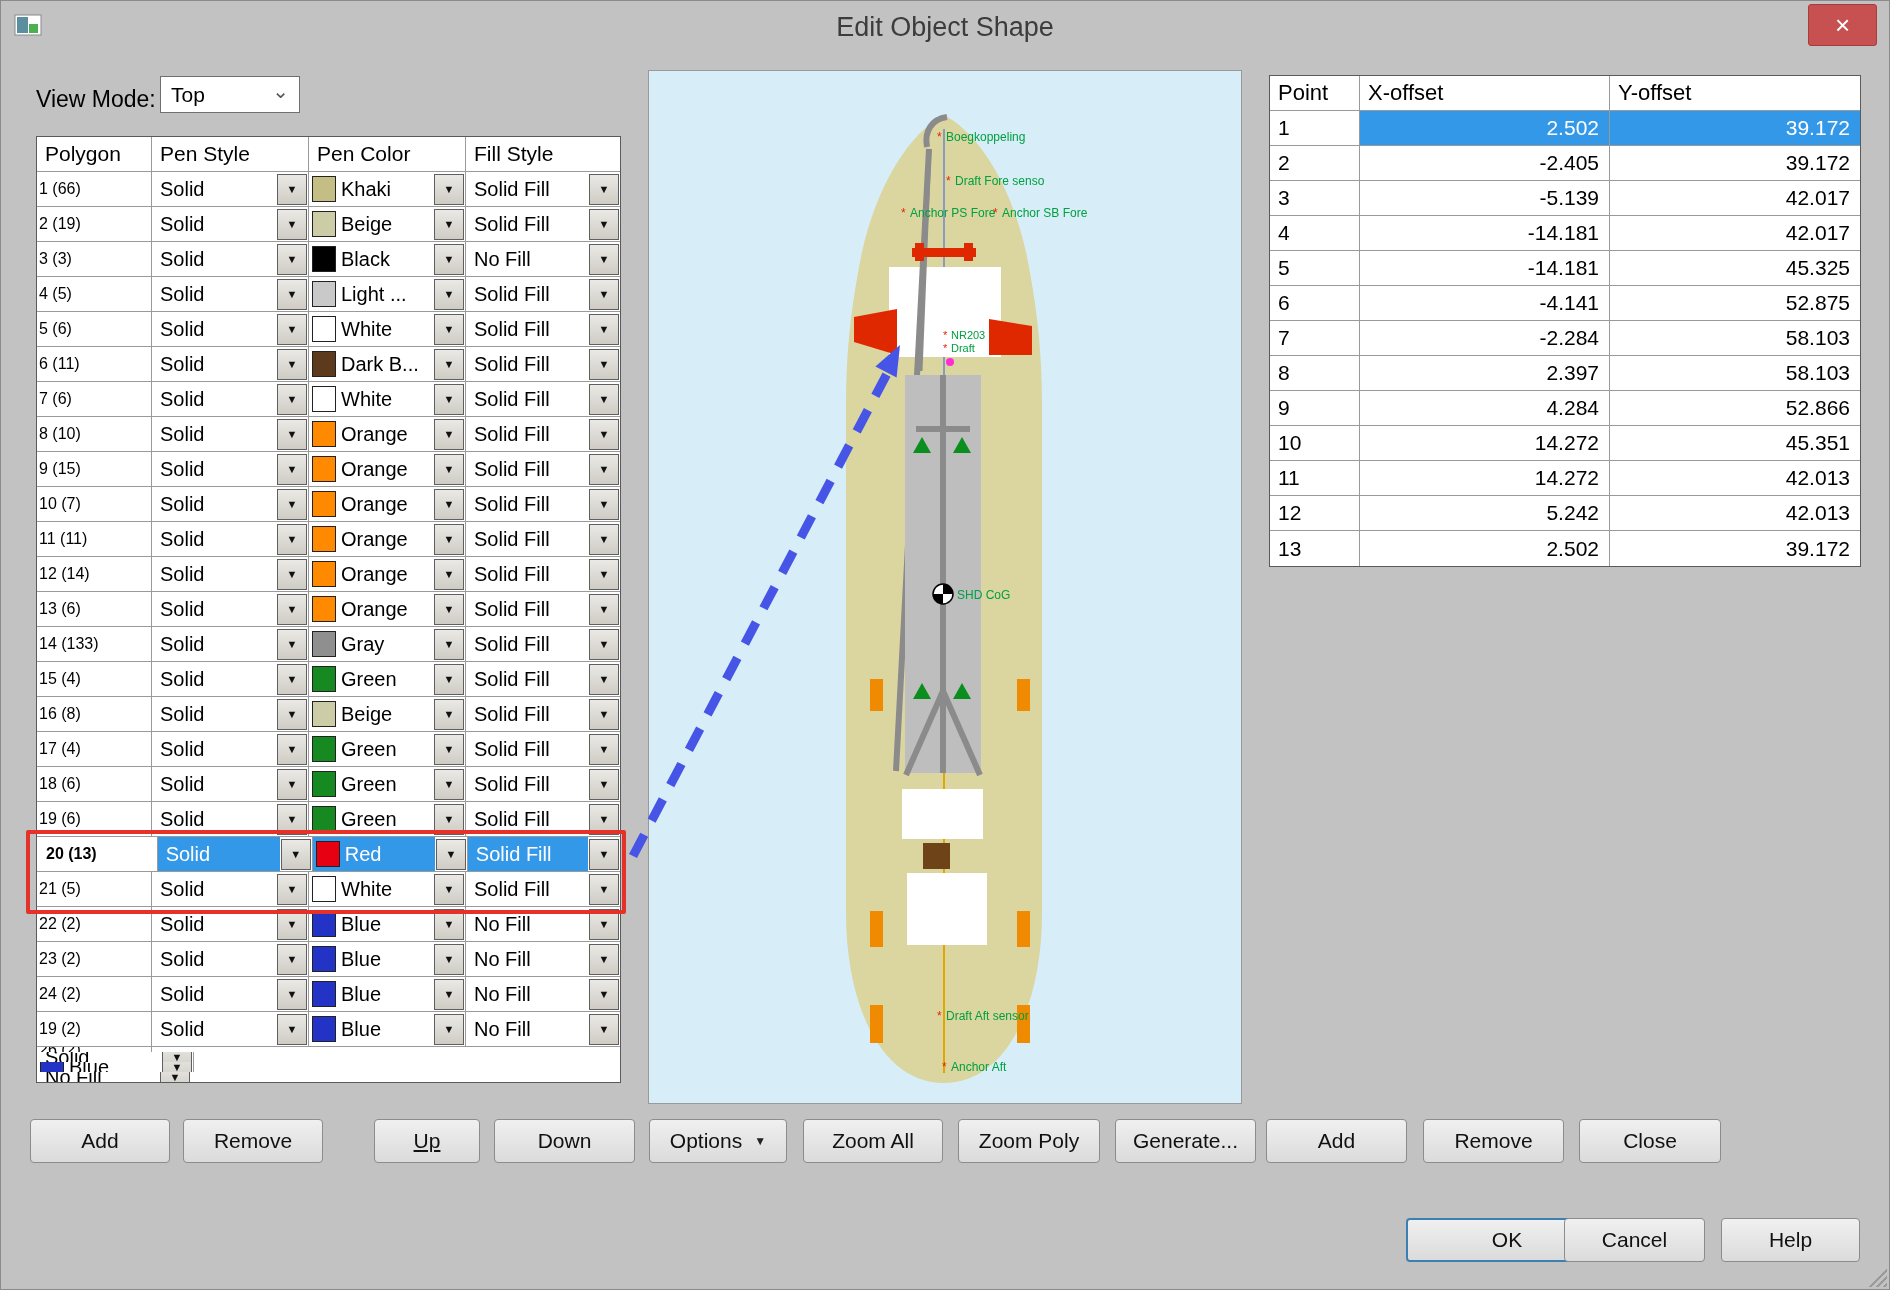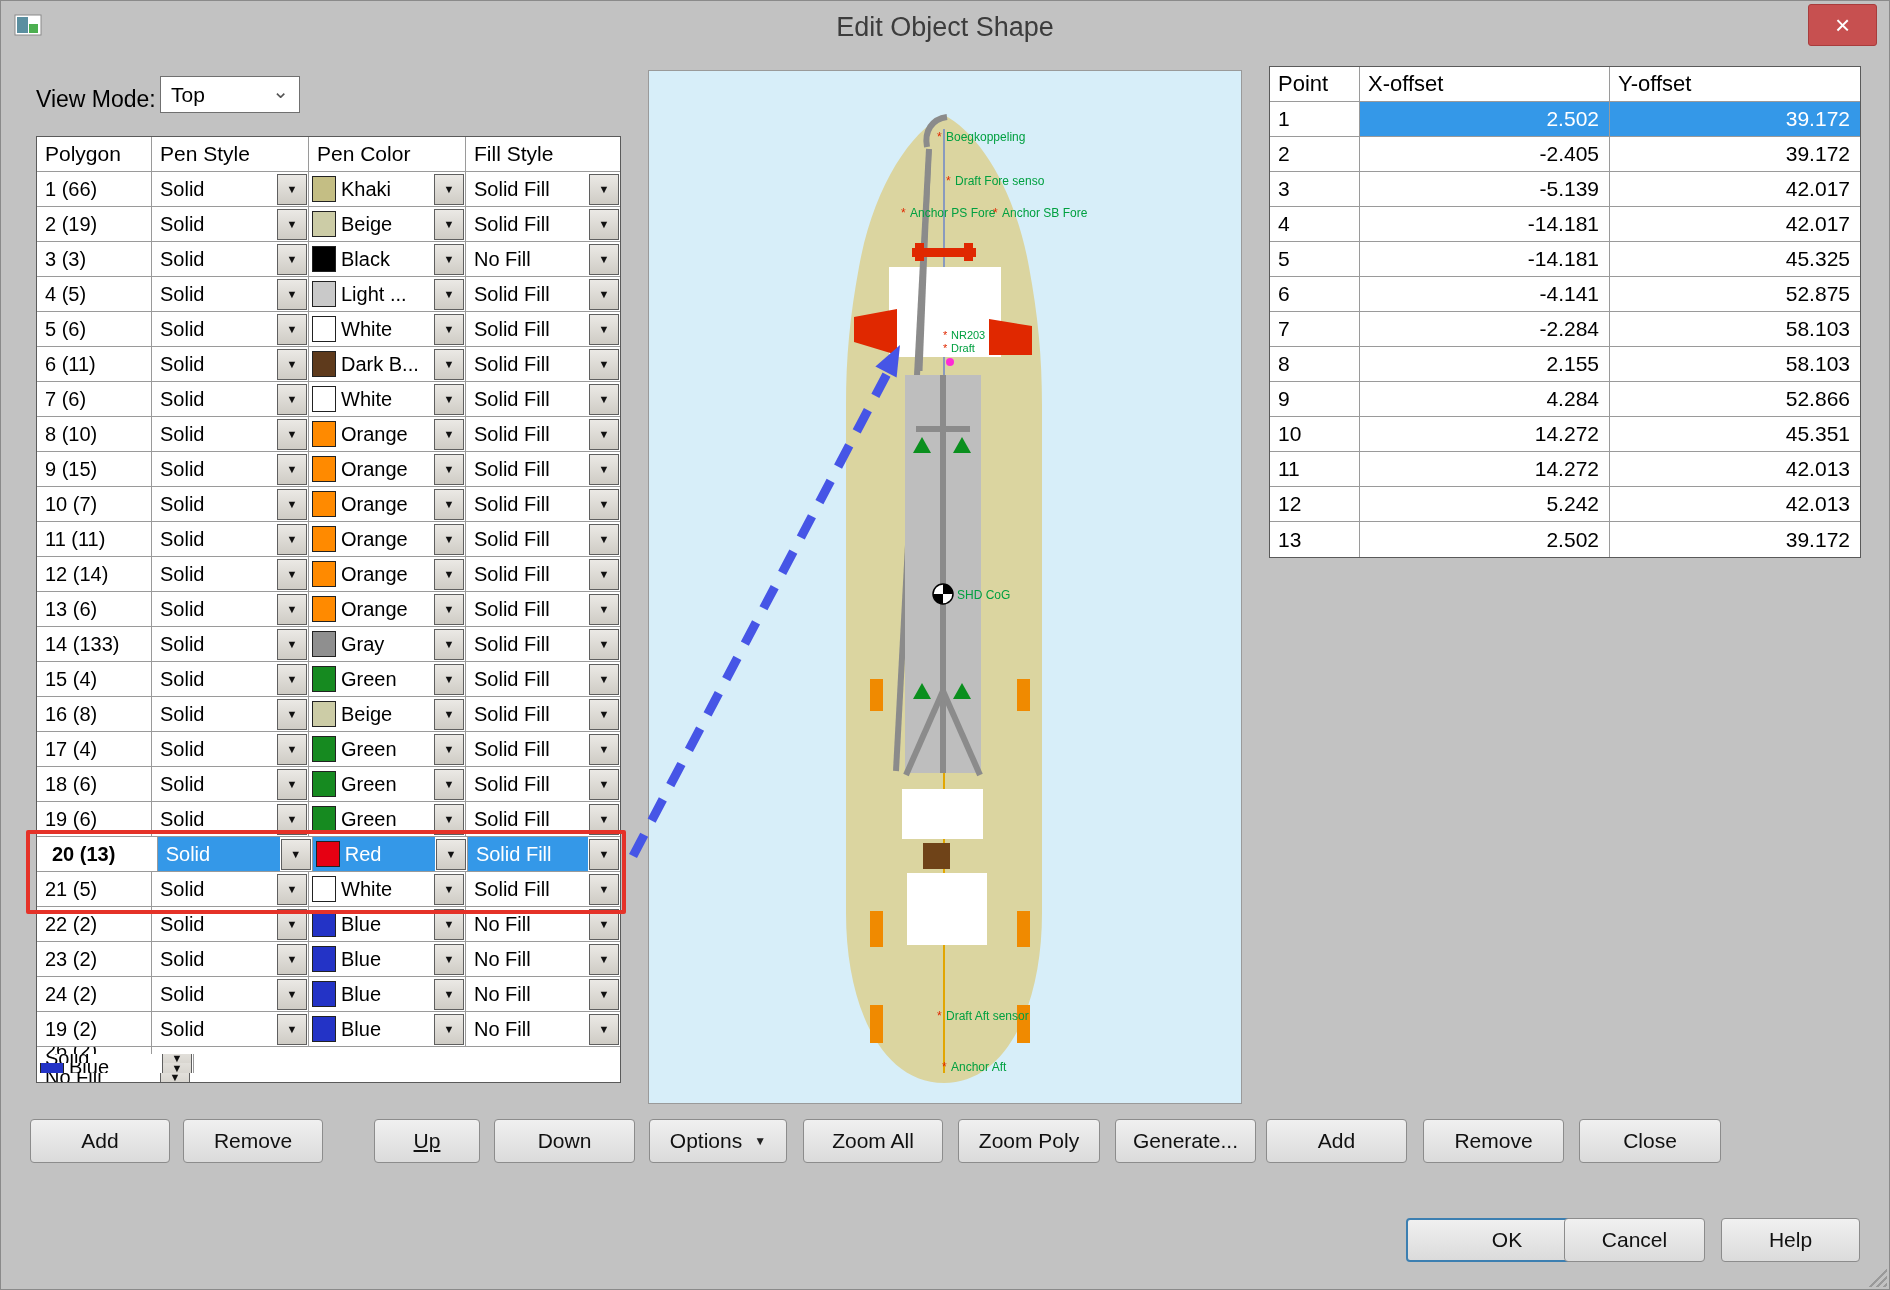--- a/index.html
+++ b/index.html
@@ -29,21 +29,21 @@
     padding:0 10px; font-size:21px; cursor:pointer;
   }
   .vm-chev { margin-left:auto; color:#555; font-size:20px; margin-top:-8px; }
 
   
   .polygon-table { position:absolute; left:36px; top:136px; width:585px; background:#fff; border:1px solid #5A5A5A; }
   .pt-header,.prow { display:flex; height:35px; border-bottom:1px solid #9A9A9A; }
   .prow:last-child { border-bottom:none;flex-direction:column; }
   .pc { border-right:1px solid #9A9A9A; display:flex; align-items:center; overflow:hidden; }
   .pc:last-child { border-right:none; }
-  .pc1 { width:115px; padding-left:8px; font-size:20px; }
+  .pc1 { width:115px; padding-left:2px; font-size:16px; }
   .pc2 { width:157px; }
   .pc3 { width:157px; }
   .pc4 { width:154px; }
   .hdr { font-size:21px; padding-left:8px; background:#fff; }
   .clabel { flex:1; height:100%; display:flex; align-items:center; padding-left:8px; font-size:20px; }
   .cwrap { padding-left:3px; }
   .swatch { width:24px; height:26px; border:1px solid #222; flex:none; background:#000; }
   .cname { padding-left:5px; white-space:nowrap; }
   .dd {
     width:30px; height:31px; margin:1px 1px; flex:none;
@@ -52,21 +52,21 @@
     display:flex; align-items:center; justify-content:center; cursor:pointer;
   }
   .dda { font-size:11px; color:#111; }
   .sel { background:var(--sel-color,#3498E8); color:#fff; }
   .bold { font-weight:bold;margin-left:7px; }
 
   
   .ship-canvas { position:absolute; left:648px; top:70px; width:594px; height:1034px; background:#D7EEF9; border:1px solid #9A9A9A; }
 
   
-  .point-table { position:absolute; left:1269px; top:66px; width:592px; background:#fff; border:1px solid #5A5A5A; }
+  .point-table { position:absolute; left:1269px; top:75px; width:592px; background:#fff; border:1px solid #5A5A5A; }
   .tt-header,.trow { display:flex; height:35px; border-bottom:1px solid #9A9A9A; }
   .trow:last-child { border-bottom:none; }
   .tc { border-right:1px solid #9A9A9A; display:flex; align-items:center; font-size:21px; padding:0 8px; overflow:hidden; }
   .tc:last-child { border-right:none; }
   .tc1 { width:90px; }
   .tc2 { width:250px; }
   .tc3 { width:250px; }
   .num { justify-content:flex-end; padding-right:10px; }
   .tt-header .tc { font-size:22px; }
 
@@ -887,21 +887,21 @@
         <div class="tc tc2 num">-4.141</div>
         <div class="tc tc3 num">52.875</div>
       </div>
       <div class="trow">
         <div class="tc tc1">7</div>
         <div class="tc tc2 num">-2.284</div>
         <div class="tc tc3 num">58.103</div>
       </div>
       <div class="trow">
         <div class="tc tc1">8</div>
-        <div class="tc tc2 num">2.155</div>
+        <div class="tc tc2 num">2.397</div>
         <div class="tc tc3 num">58.103</div>
       </div>
       <div class="trow">
         <div class="tc tc1">9</div>
         <div class="tc tc2 num">4.284</div>
         <div class="tc tc3 num">52.866</div>
       </div>
       <div class="trow">
         <div class="tc tc1">10</div>
         <div class="tc tc2 num">14.272</div>

